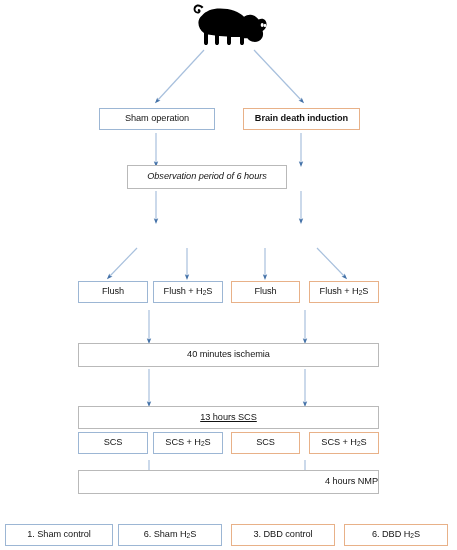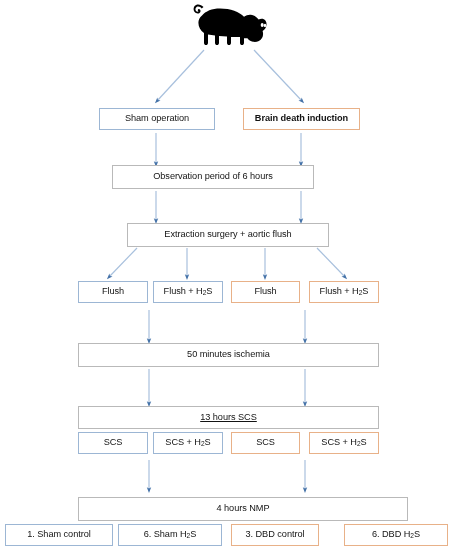--- a/index.html
+++ b/index.html
@@ -142,27 +142,24 @@
     </g>
   </svg>
 
   <div class="node blue" style="left:99px; top:108px; width:116px; height:22px;">
     <span class="lbl">Sham operation</span>
   </div>
   <div class="node orange" style="left:243px; top:108px; width:117px; height:22px;font-weight:bold;">
     <span class="lbl">Brain death induction</span>
   </div>
 
-  <div class="node gray" style="left:112px; top:165px; width:202px; height:24px;">
+  <div class="node gray" style="left:127px; top:165px; width:160px; height:24px;font-style:italic;">
     <span class="lbl">Observation period of 6 hours</span>
   </div>
 
-  <div class="node gray" style="left:127px; top:223px; width:202px; height:24px;">
-    <span class="lbl">Extraction surgery + aortic flush</span>
-  </div>
 
   <div class="node blue" style="left:78px; top:281px; width:70px; height:22px;">
     <span class="lbl">
       <span>Flush</span>
     </span>
   </div>
   <div class="node blue" style="left:153px; top:281px; width:70px; height:22px;">
     <span class="lbl">
       <span>Flush + H</span><sub>2</sub><span>S</span>
     </span>
@@ -172,21 +169,21 @@
       <span>Flush</span>
     </span>
   </div>
   <div class="node orange" style="left:309px; top:281px; width:70px; height:22px;">
     <span class="lbl">
       <span>Flush + H</span><sub>2</sub><span>S</span>
     </span>
   </div>
 
   <div class="node gray" style="left:78px; top:343px; width:301px; height:24px;">
-    <span class="lbl">50 minutes ischemia</span>
+    <span class="lbl">40 minutes ischemia</span>
   </div>
 
   <div class="node gray" style="left:78px; top:406px; width:301px; height:23px;text-decoration:underline;">
     <span class="lbl">13 hours SCS</span>
   </div>
 
   <div class="node blue" style="left:78px; top:432px; width:70px; height:22px;">
     <span class="lbl">
       <span>SCS</span>
     </span>
@@ -200,35 +197,35 @@
     <span class="lbl">
       <span>SCS</span>
     </span>
   </div>
   <div class="node orange" style="left:309px; top:432px; width:70px; height:22px;">
     <span class="lbl">
       <span>SCS + H</span><sub>2</sub><span>S</span>
     </span>
   </div>
 
-  <div class="node gray" style="left:78px; top:497px; width:330px; height:24px;">
+  <div class="node gray" style="left:78px; top:470px; width:301px; height:24px;justify-content:flex-end;">
     <span class="lbl">4 hours NMP</span>
   </div>
 
   <div class="node blue" style="left:5px; top:524px; width:108px; height:22px;">
     <span class="lbl">
       <span>1. Sham control</span>
     </span>
   </div>
   <div class="node blue" style="left:118px; top:524px; width:104px; height:22px;">
     <span class="lbl">
       <span>6. Sham H</span><sub>2</sub><span>S</span>
     </span>
   </div>
-  <div class="node orange" style="left:231px; top:524px; width:88px; height:22px;">
+  <div class="node orange" style="left:231px; top:524px; width:104px; height:22px;">
     <span class="lbl">
       <span>3. DBD control</span>
     </span>
   </div>
   <div class="node orange" style="left:344px; top:524px; width:104px; height:22px;">
     <span class="lbl">
       <span>6. DBD H</span><sub>2</sub><span>S</span>
     </span>
   </div>
 

